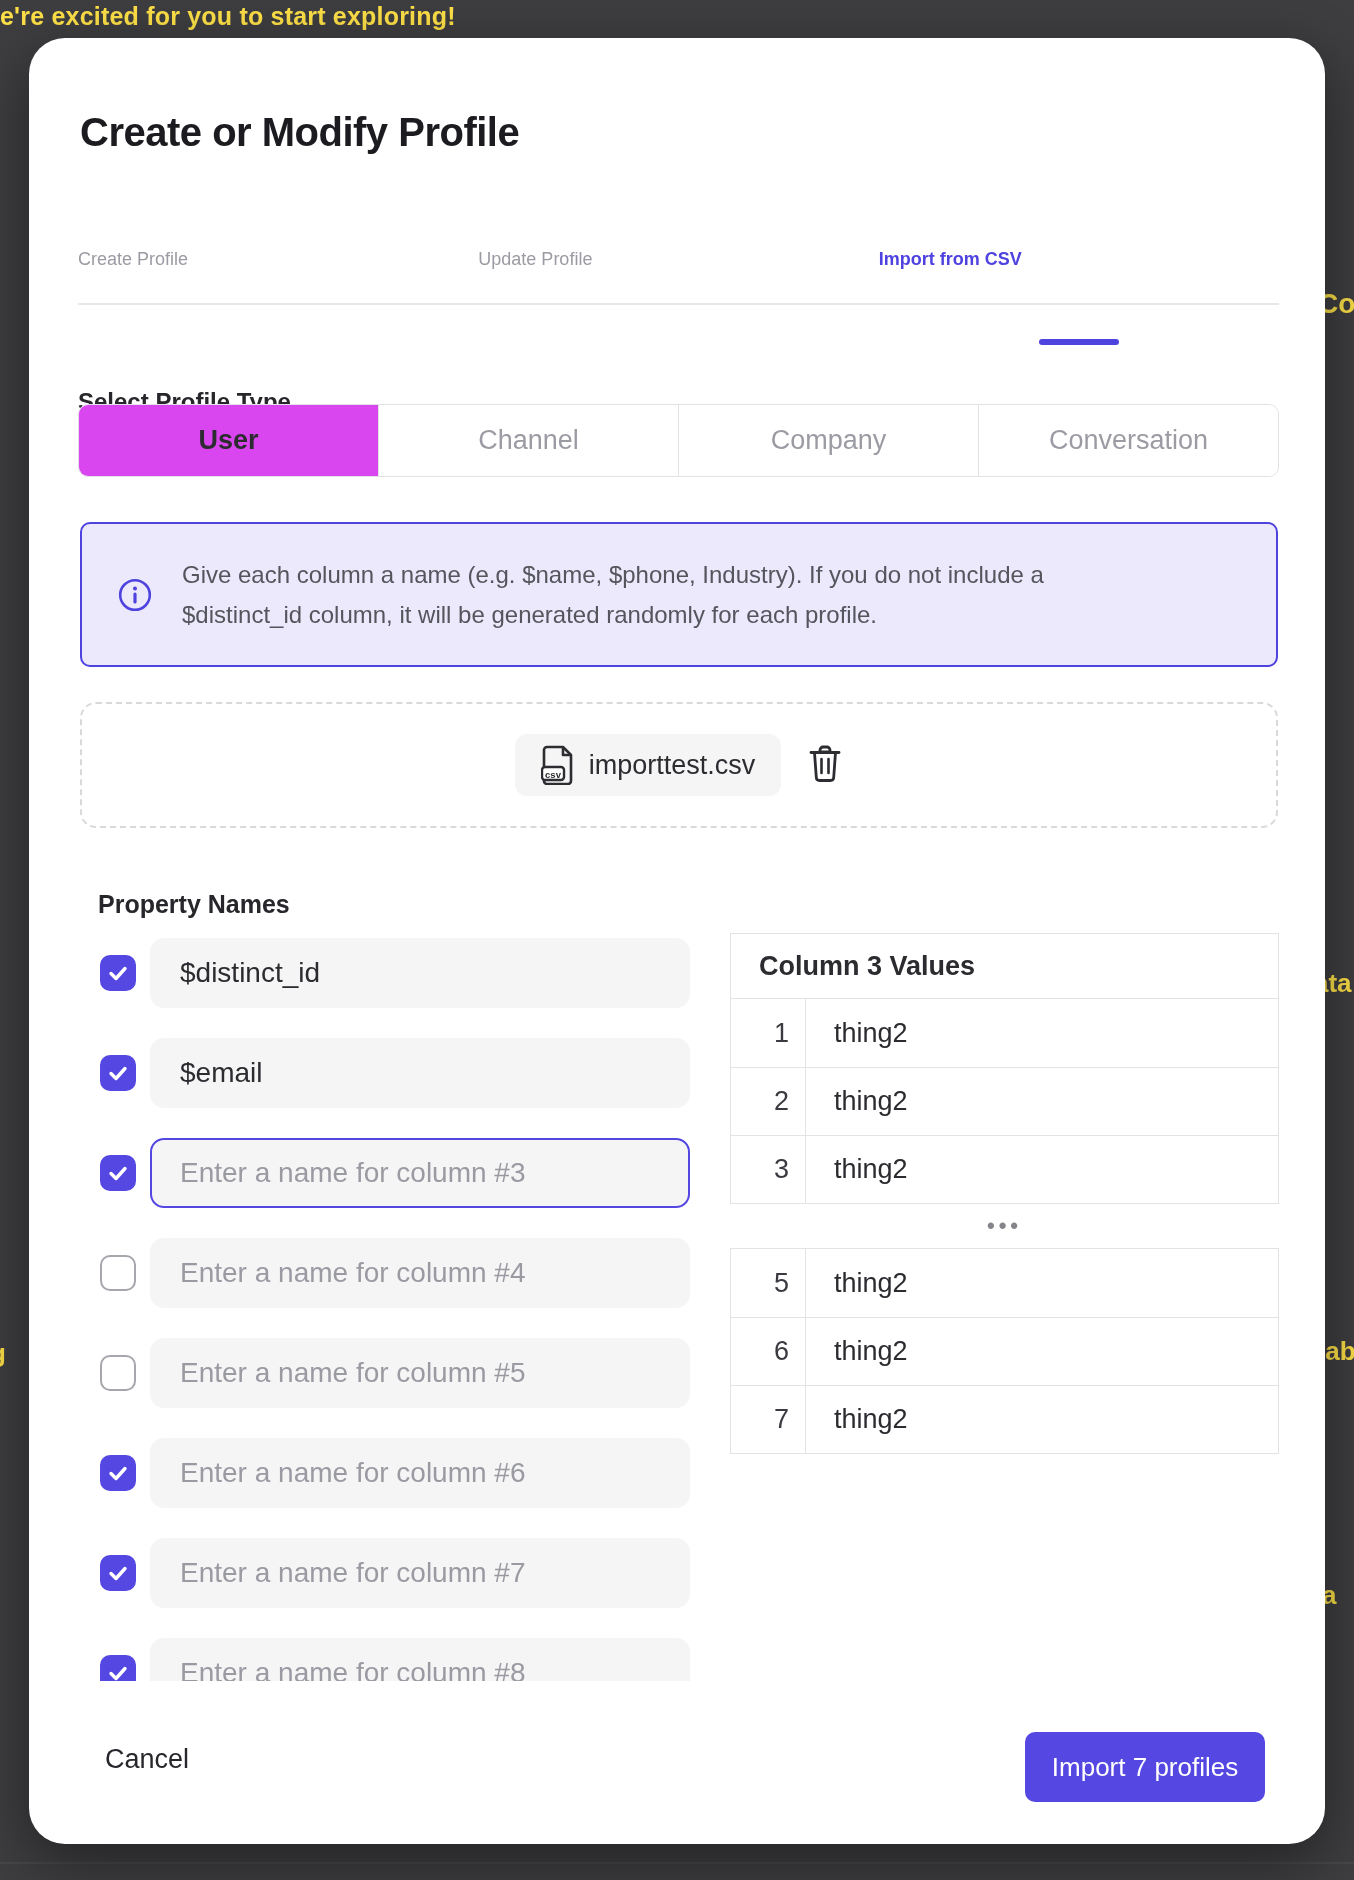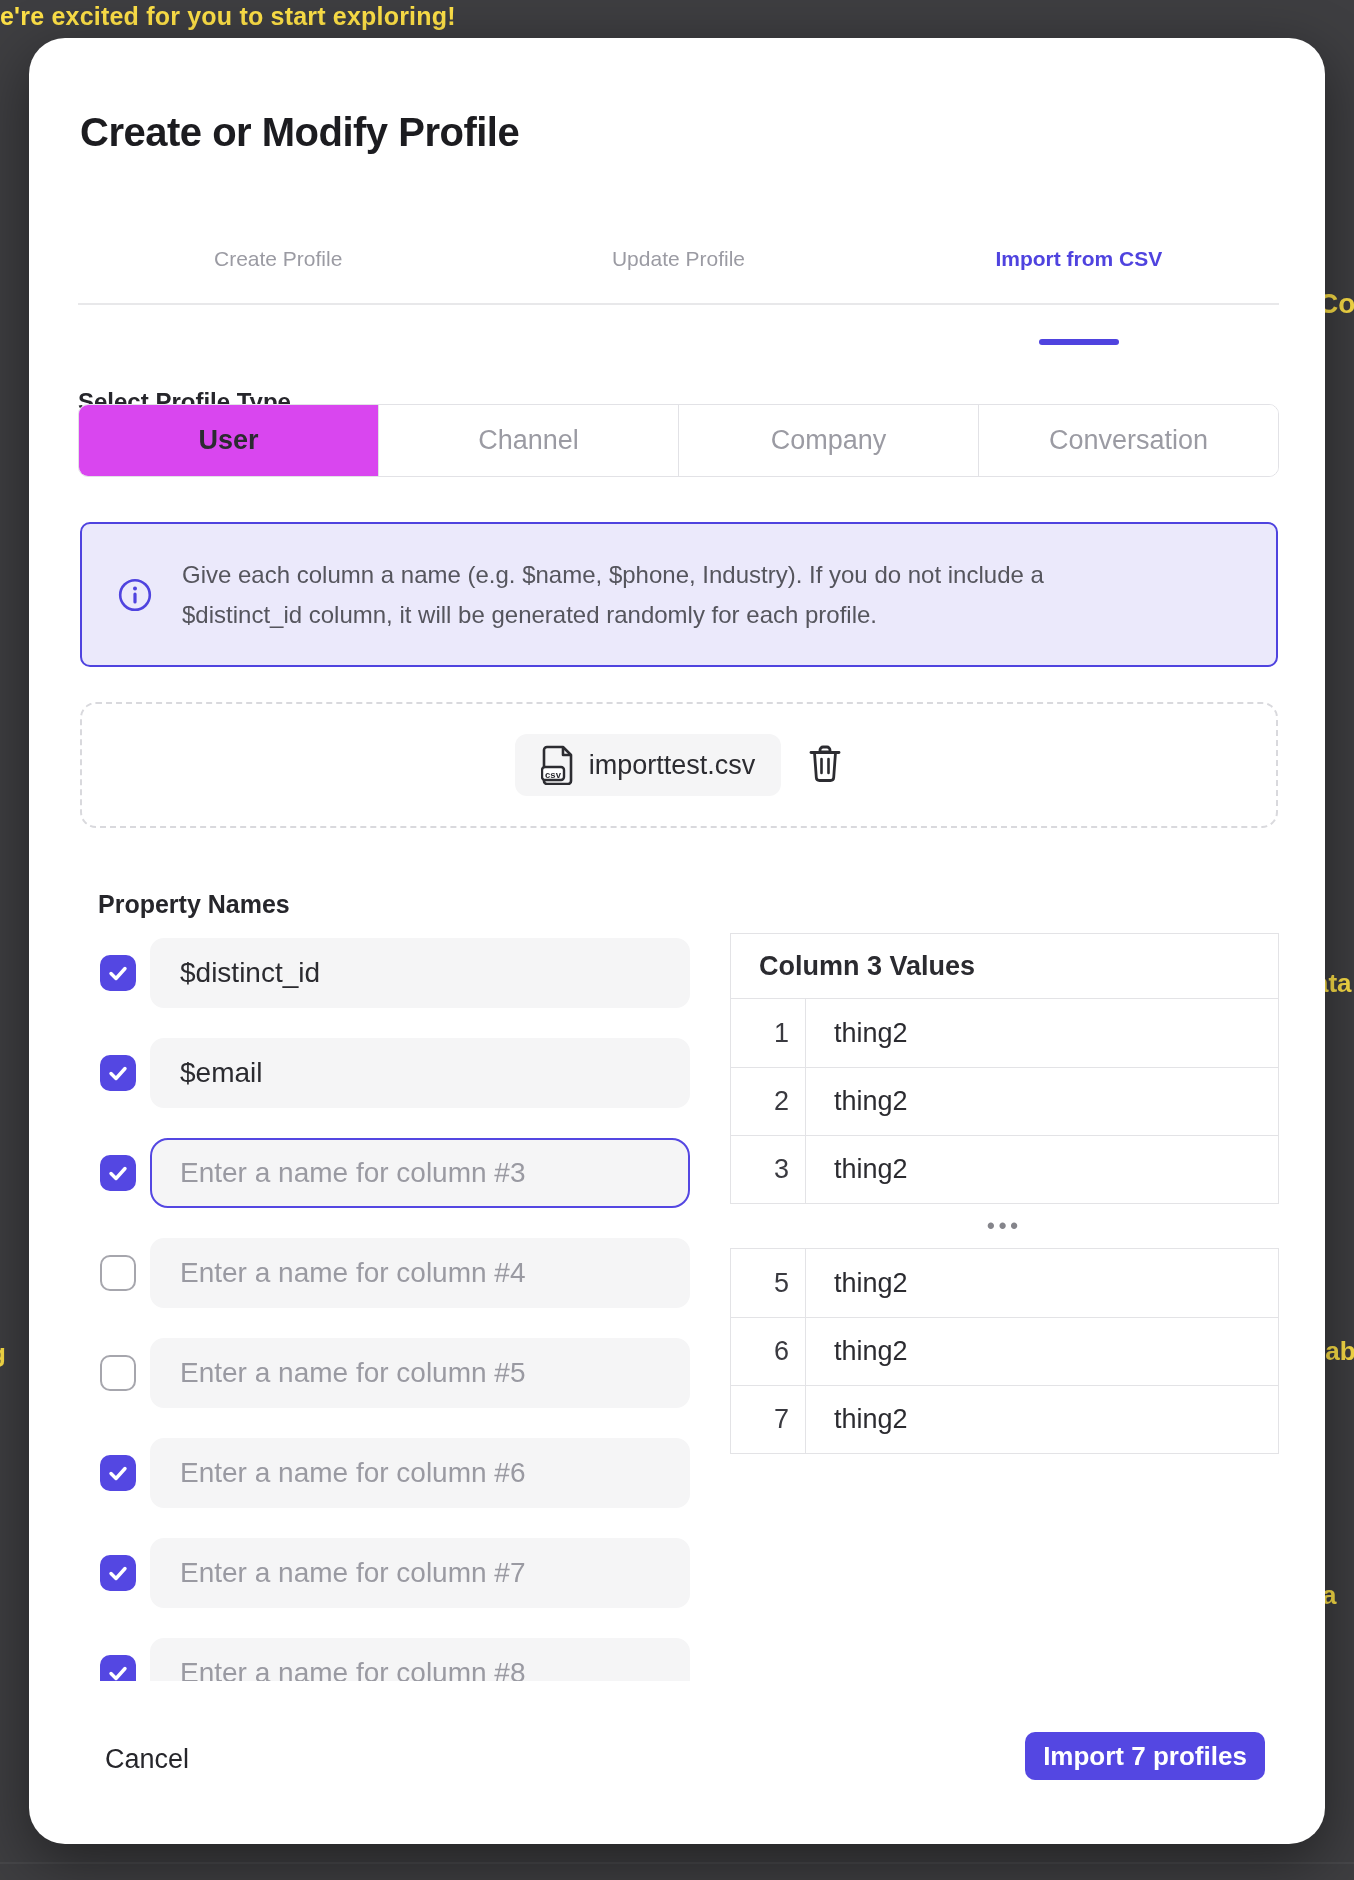--- a/index.html
+++ b/index.html
@@ -25,22 +25,22 @@
     background:#ffffff; border-radius:36px;
     box-shadow:0 18px 60px rgba(0,0,0,.45);
   }
   .dialog-title {
     position:absolute; left:51px; top:72px;
     font-size:40px; line-height:44px; font-weight:700; color:#1c1c20; letter-spacing:-.5px;
   }
 
   
   .tabs { position:absolute; left:49px; top:185px; width:1201px; height:44px; display:flex; }
-  .tab { flex:1; display:flex; align-items:center; justify-content:center;
-         font-size:21px; font-weight:500; color:#9b9ba3; cursor:pointer; position:relative;margin-top:28px; }
+  .tab { flex:1; display:flex; align-items:center; justify-content:flex-start;
+         font-size:18px; font-weight:500; color:#9b9ba3; cursor:pointer; position:relative;margin-top:28px; }
   .tab.active { color:#4f43df; font-weight:600; }
   .tab .tab-underline { display:none; }
   .tab.active .tab-underline {
     display:block; position:absolute; left:50%; transform:translateX(-50%);
     bottom:-78px; width:80px; height:6px; border-radius:3px; background:#4f43df;
   }
   .tabs-divider { position:absolute; left:49px; top:265px; width:1201px; height:2px; background:#e8e8ea; }
 
   
   .section-label { position:absolute; left:49px; top:350px; font-size:24px; font-weight:600; color:#26262b; }
@@ -87,44 +87,44 @@
   .checkbox svg { display:none; }
   .checkbox.checked { background:#5447e2; border-color:#5447e2; }
   .checkbox.checked svg { display:block; }
   .prop-input {
     position:absolute; left:121px; top:0; width:540px; height:70px;
     background:#f5f5f6; border:2px solid #f5f5f6; border-radius:14px;
     font-family:"Liberation Sans", sans-serif; font-size:28px; color:#2b2b30;
     padding:0 28px; outline:none;
   }
   .prop-input::placeholder { color:#9a9aa2; }
-  .prop-input.focused { border-color:#5447e2;border-radius:18px; }
+  .prop-input.focused { border-color:#5447e2; }
 
   
   .values-table { position:absolute; left:701px; top:895px; width:549px; }
   .vt-box { border:1.5px solid #e3e3e6; background:#fff; }
   .vt-header { height:65px; display:flex; align-items:center; padding-left:28px;
                font-size:27px; font-weight:600; color:#2b2b30; border-bottom:1.5px solid #e3e3e6; }
   .vt-row { height:68px; display:flex; }
   .vt-row + .vt-row { border-top:1.5px solid #e3e3e6; }
   .vt-num { width:75px; flex:0 0 75px; display:flex; align-items:center; justify-content:flex-end;
             padding-right:16px; font-size:27px; color:#3a3a40; border-right:1.5px solid #e3e3e6; }
   .vt-val { flex:1; display:flex; align-items:center; padding-left:28px; font-size:27px; color:#2b2b30; }
   .vt-dots { height:44px; display:flex; align-items:center; justify-content:center;
              font-size:22px; letter-spacing:4px; color:#85858b; font-weight:700; }
 
   
   .cancel-btn {
     position:absolute; left:76px; top:1706px; background:none; border:none; cursor:pointer;
     font-family:"Liberation Sans", sans-serif; font-size:27px; font-weight:500; color:#26262b;
   }
   .import-btn {
-    position:absolute; left:996px; top:1694px; width:240px; height:48px;
+    position:absolute; left:996px; top:1694px; width:240px; height:70px;
     background:#5447e2; border:none; border-radius:10px; cursor:pointer;
-    font-family:"Liberation Sans", sans-serif; font-size:26px; font-weight:700; color:#ffffff;
+    font-family:"Liberation Sans", sans-serif; font-size:26px; font-weight:400; color:#ffffff;
   }
 </style>
 </head>
 <body>
 
 <div class="page">
 
   <div class="bg-frag bg-top-text">e're excited for you to start exploring!</div>
   <div class="bg-frag bg-frag-col">Col</div>
   <div class="bg-frag bg-frag-ata">ata</div>

